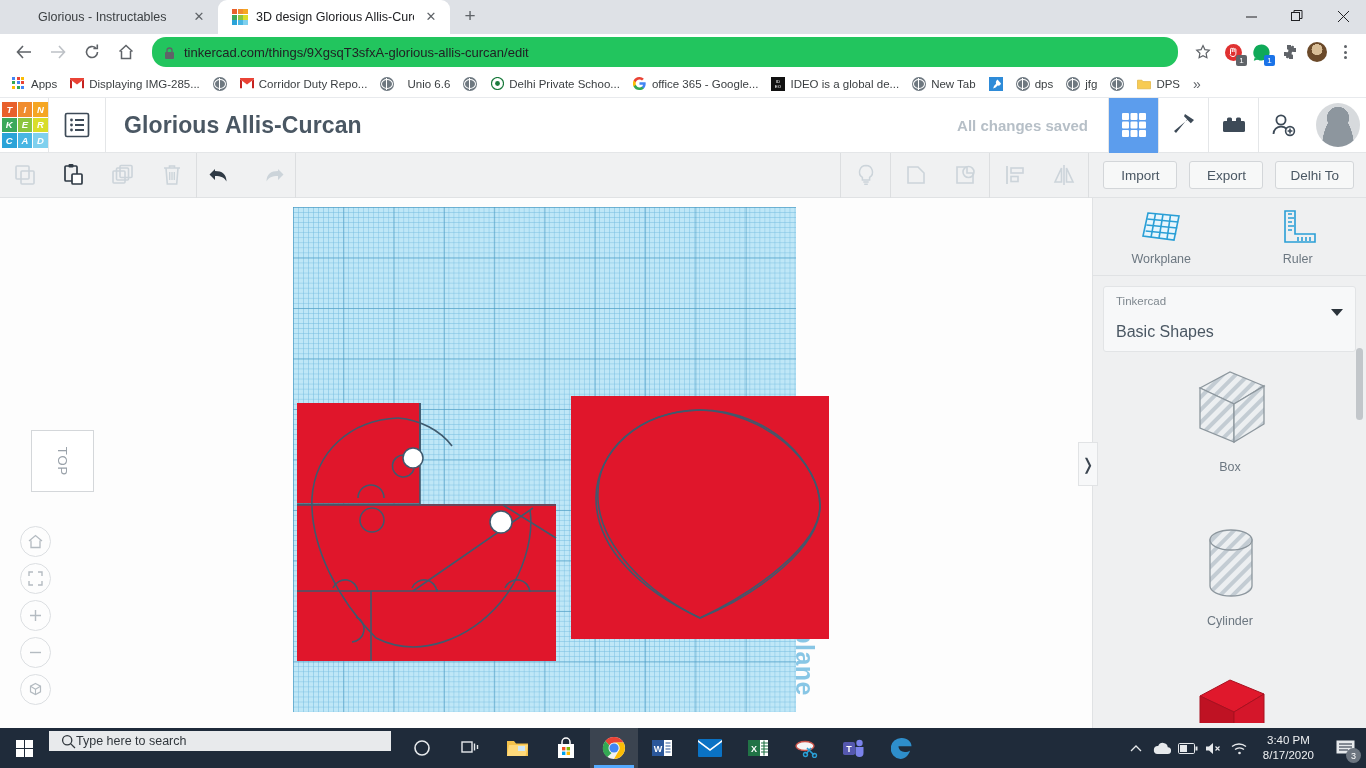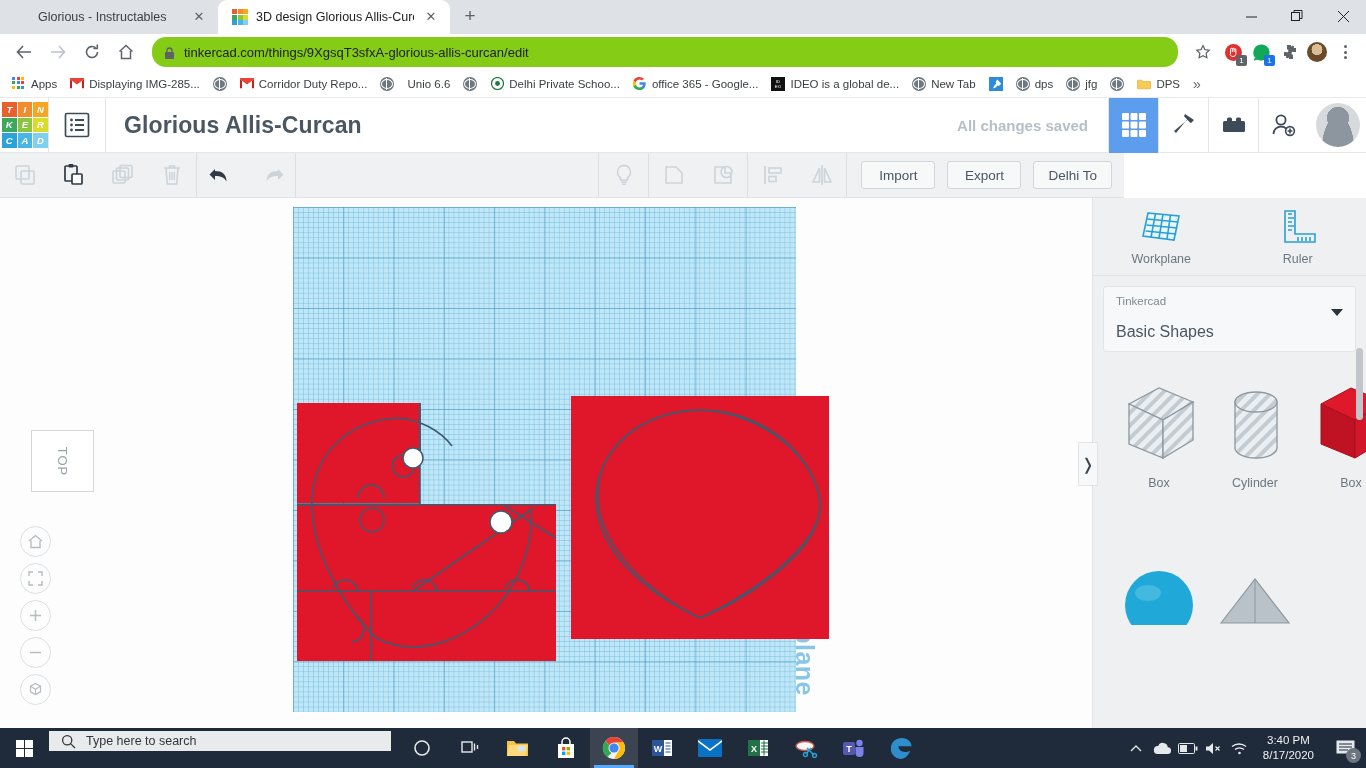--- a/index.html
+++ b/index.html
@@ -57,21 +57,21 @@
 
   
   .omnibar {
     position: absolute; top: 34px; left: 0; width: 1366px; height: 36px;
     background: #ffffff; display: flex; align-items: center; padding: 0 8px; gap: 2px;
   }
   .nav-btn { width: 32px; height: 32px; display: flex; align-items: center; justify-content: center;
              border-radius: 50%; color: #5f6368; }
   .nav-btn.disabled { color: #bdc1c6; }
   .urlbox {
-    flex: 1 1 auto; height: 30px; margin: 0 8px; background: #84cc16; border-radius: 14px;
+    flex: 1 1 auto; height: 30px; margin: 0 8px; background: #22c55e; border-radius: 14px;
     display: flex; align-items: center; padding: 0 12px; gap: 9px;
   }
   .url-text { font-size: 13px; color: #202124; white-space: nowrap; }
   .lock-icon { width: 11px; height: 13px; position: relative; flex: 0 0 11px; }
   .star-btn { width: 30px; height: 30px; display: flex; align-items: center; justify-content: center; color: #5f6368; }
   .ext-icon { width: 26px; height: 30px; display: flex; align-items: center; justify-content: center; position: relative; }
   .badge-sq {
     position: absolute; right: -1px; bottom: 1px; min-width: 11px; height: 11px;
     font-size: 8px; line-height: 11px; text-align: center; color: #fff; border-radius: 2px; padding: 0 1px;
   }
@@ -114,21 +114,21 @@
   .saved-txt { margin-left: auto; font-size: 15px; color: #b6bfc7; font-weight: bold; padding-right: 20px; }
   .hdr-tool { width: 50px; height: 55px; display: flex; align-items: center; justify-content: center;
               border-left: 1px solid #e4e6e8; }
   .hdr-tool.active { background: #5c9ded; }
   .hdr-avatar { width: 44px; height: 44px; border-radius: 50%; margin: 0 6px 0 8px;
       background: radial-gradient(circle at 50% 34%, #8d969e 0 30%, transparent 31%),
                   radial-gradient(ellipse at 50% 110%, #8d969e 0 52%, transparent 53%), #d7dadd; }
 
   
   .tc-actionbar {
-    position: absolute; top: 153px; left: 0; width: 1124px; height: 45px;
+    position: absolute; top: 153px; left: 0; width: 1366px; height: 45px;
     background: #f0f1f2; border-bottom: 1px solid #e0e2e4; display: flex; align-items: center;
   }
   .ab-group { display: flex; align-items: center; height: 45px; }
   .ab-btn { width: 49px; height: 45px; display: flex; align-items: center; justify-content: center; }
   .ab-sep { width: 1px; height: 45px; background: #dcdee0; }
   .ab-spacer { flex: 1 1 auto; }
   .ab-textbtn {
     height: 28px; min-width: 74px; padding: 0 14px; margin-right: 12px;
     border: 1px solid #d3d6d9; border-radius: 3px; background: #f7f8f8;
     font-size: 13.5px; color: #4a5763; display: flex; align-items: center; justify-content: center;
@@ -187,40 +187,40 @@
   .sb-select-wrap { padding: 10px 10px 0; }
   .sb-select {
     background: #f7f8f9; border: 1px solid #e2e4e6; border-radius: 3px;
     padding: 8px 12px 10px; position: relative;
   }
   .sb-select .small { font-size: 11.5px; color: #7f888f; }
   .sb-select .big { font-size: 16px; color: #4a5763; margin-top: 16px; }
   .sb-caret { position: absolute; right: 12px; top: 22px; width: 0; height: 0;
               border-left: 6px solid transparent; border-right: 6px solid transparent; border-top: 7px solid #2b333b; }
   .shape-grid {
-    position: absolute; top: 156px; left: 0; width: 274px; height: 385px;
-    padding: 14px 18px 0; display: grid; grid-template-columns: 1fr 1fr 1fr 1fr; gap: 2px 0;
+    position: absolute; top: 140px; left: 0; width: 274px; height: 385px;
+    padding: 14px 18px 0; display: grid; grid-template-columns: 1fr; gap: 2px 0;
     overflow: hidden;
   }
   .shape-cell { display: flex; flex-direction: column; align-items: center; justify-content: flex-start;
                 height: 152px; padding-top: 10px; }
   .shape-cell span { font-size: 12.5px; color: #6c7781; margin-top: 6px; }
   .sb-scrollbar { position: absolute; right: 3px; top: 150px; width: 7px; height: 72px;
                   background: #c2c6ca; border-radius: 4px; }
 
   
   .taskbar { position: absolute; left: 0; top: 728px; width: 1366px; height: 40px; background: #1f2b3a; }
   .tb-start { position: absolute; left: 0; top: 0; width: 48px; height: 40px;
               display: flex; align-items: center; justify-content: center; }
   .win-logo { width: 17px; height: 17px; display: grid; grid-template-columns: 8px 8px;
               grid-template-rows: 8px 8px; gap: 1px; }
   .win-logo i { background: #fff; display: block; }
   .tb-search {
     position: absolute; left: 49px; top: 3px; width: 342px; height: 20px; background: #e8eaec;
-    display: flex; align-items: center; gap: 10px; padding-left: 12px;
+    display: flex; align-items: center; padding-left: 12px;
   }
   .tb-search span { font-size: 12.5px; color: #31373d; }
   .tb-icons { position: absolute; left: 398px; top: 0; height: 40px; display: flex; align-items: center; gap: 0; }
   .tb-ico { width: 48px; height: 40px; display: flex; align-items: center; justify-content: center; position: relative; }
   .tb-ico.running { background: #3b4450; }
   .tb-ico.running::after { content: ""; position: absolute; bottom: 0; left: 4px; right: 4px; height: 3px; background: #55aaff; }
   .tray { position: absolute; right: 0; top: 0; height: 40px; display: flex; align-items: center; gap: 0; }
   .tray-ico { width: 26px; height: 40px; display: flex; align-items: center; justify-content: center; color: #e6e9ec; }
   .clock { display: flex; flex-direction: column; align-items: center; justify-content: center;
            height: 48px; padding: 0 10px; color: #eef0f2; font-size: 11.5px; line-height: 15px; }

